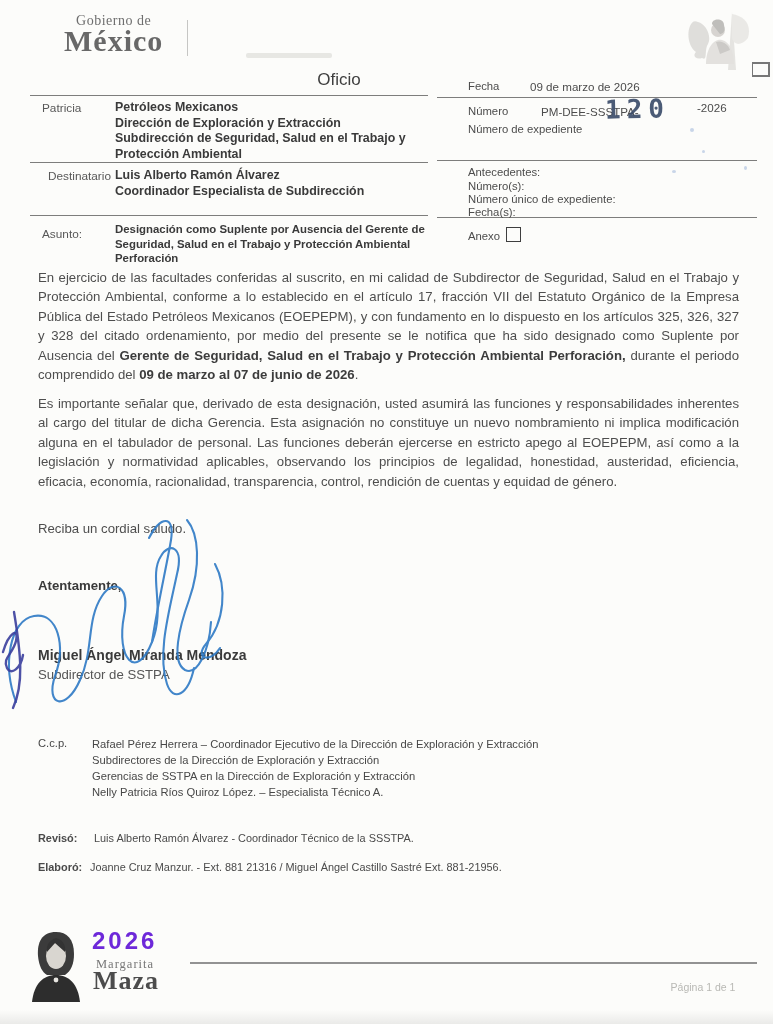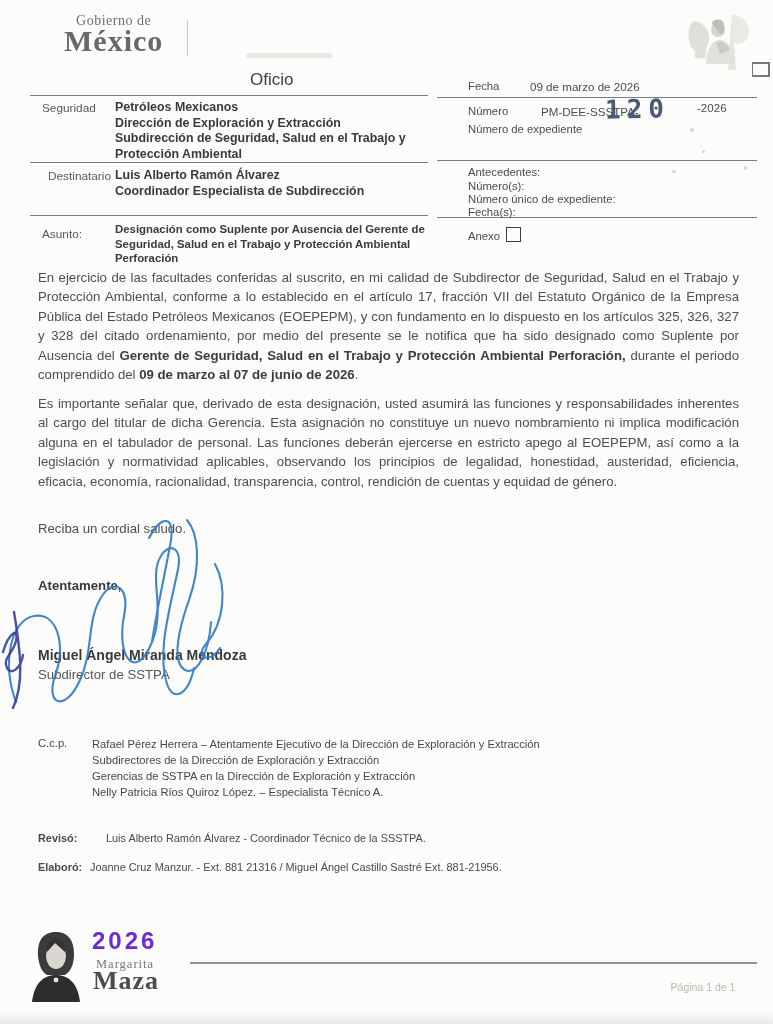--- a/index.html
+++ b/index.html
@@ -10,21 +10,21 @@
   .abs{position:absolute;}
   .hr{position:absolute;height:1.4px;background:#5c5c5c;opacity:.8;}
   
   .gob{left:64px;top:13px;text-align:center;color:#6e6e6e;font-family:"Liberation Serif",serif;}
   .gob-small{font-size:14px;letter-spacing:.5px;}
   .gob-big{font-size:30px;font-weight:bold;margin-top:-5px;letter-spacing:1px;color:#686868;}
   .logo-divider{left:187px;top:20px;width:1px;height:36px;background:#c6c6c4;}
   .pemex{left:201px;top:24px;display:flex;align-items:center;gap:7px;}
   .pemex-text{font-size:20px;font-weight:bold;letter-spacing:3px;color:#a2a2a0;}
   .pemex-tag{position:absolute;left:246px;top:53px;width:86px;height:5px;background:#e7e7e3;border-radius:2px;}
-  .oficio{left:250px;top:70px;width:178px;text-align:left;font-size:17px;color:#3f3f3f;}
+  .oficio{left:250px;top:70px;width:178px;text-align:center;font-size:17px;color:#3f3f3f;}
   .corner-box{left:752px;top:62px;width:15px;height:11px;border:2px solid #777;border-left-width:1px;}
   
   .lbl{font-size:11.8px;color:#585858;}
   .val{font-size:12.4px;font-weight:bold;color:#3a3a3a;line-height:15.6px;}
   .small-lbl{font-size:11.3px;color:#4c4c4c;line-height:13.4px;padding-left:20px;}
   .asunto-val{font-size:11.4px;font-weight:bold;color:#3a3a3a;line-height:14.6px;width:318px;}
   .stamp{font-family:"DejaVu Sans Mono",monospace;font-size:26px;font-weight:bold;
          color:#3d4e6b;letter-spacing:6px;transform:rotate(-1.5deg);opacity:.92;}
   .checkbox{width:13px;height:13px;border:1.7px solid #3e3e3e;background:#fcfcfa;}
   .speck{position:absolute;border-radius:50%;background:rgba(90,130,195,.32);}
@@ -71,21 +71,21 @@
 
   <div class="abs oficio">Oficio</div>
   <div class="abs corner-box"></div>
   <div class="hr" style="left:30px;width:398px;top:95px;"></div>
   <div class="hr" style="left:30px;width:398px;top:162px;"></div>
   <div class="hr" style="left:30px;width:398px;top:215px;"></div>
   <div class="hr" style="left:437px;width:320px;top:97px;"></div>
   <div class="hr" style="left:437px;width:320px;top:160px;"></div>
   <div class="hr" style="left:437px;width:320px;top:217px;"></div>
 
-  <div class="abs lbl" style="left:42px;top:101px;">Seguridad</div>
+  <div class="abs lbl" style="left:42px;top:101px;">Patricia</div>
   <div class="abs val" style="left:115px;top:100px;width:305px;">
     <div>Petróleos Mexicanos</div>
     <div>Dirección de Exploración y Extracción</div>
     <div>Subdirección de Seguridad, Salud en el Trabajo y</div>
     <div>Protección Ambiental</div>
   </div>
   <div class="abs lbl" style="left:42px;top:169px;margin-left:6px;">Destinatario</div>
   <div class="abs val" style="left:115px;top:168px;width:305px;">
     <div>Luis Alberto Ramón Álvarez</div>
     <div>Coordinador Especialista de Subdirección</div>
@@ -130,28 +130,28 @@
       </g>
       <g fill="none" stroke="#3b3f9e" stroke-width="2.4" stroke-linecap="round" opacity=".9">
         <path d="M5 140 C 11 120 21 115 18 129 C 15 142 4 146 9 156 C 13 164 23 156 25 143"></path>
         <path d="M16 100 C 23 142 26 172 15 196"></path>
       </g>
     </svg>
   </div>
 
   <div class="abs ccp-lbl">C.c.p.</div>
   <div class="abs ccp-lines">
-    <div>Rafael Pérez Herrera – Atentamente Ejecutivo de la Dirección de Exploración y Extracción</div>
+    <div>Rafael Pérez Herrera – Coordinador Ejecutivo de la Dirección de Exploración y Extracción</div>
     <div>Subdirectores de la Dirección de Exploración y Extracción</div>
     <div>Gerencias de SSTPA en la Dirección de Exploración y Extracción</div>
     <div>Nelly Patricia Ríos Quiroz López. – Especialista Técnico A.</div>
   </div>
 
   <div class="abs rv-lbl" style="left:38px;top:832px;">Revisó:</div>
-  <div class="abs rv-val" style="left:106px;top:832px;">Luis Alberto Ramón Álvarez - Coordinador Técnico de la SSSTPA.</div>
+  <div class="abs rv-val" style="left:94px;top:832px;">Luis Alberto Ramón Álvarez - Coordinador Técnico de la SSSTPA.</div>
   <div class="abs rv-lbl" style="left:38px;top:861px;">Elaboró:</div>
   <div class="abs rv-val" style="left:90px;top:861px;">Joanne Cruz Manzur. - Ext. 881 21316 / Miguel Ángel Castillo Sastré Ext. 881-21956.</div>
 
   <div class="abs" style="left:28px;top:928px;">
     <svg width="56" height="74" viewBox="0 0 56 74">
       <path d="M28 4 C 14 4 9 14 10 28 C 11 38 14 44 19 47 L 37 47 C 43 43 46 36 46 26 C 46 11 39 4 28 4 Z" fill="#3b3b3b"></path>
       <ellipse cx="28" cy="28" rx="10" ry="13" fill="#d9d6d0"></ellipse>
       <path d="M28 10 C 21 12 18 18 19 24 L 27 15 L 37 24 C 38 17 35 12 28 10 Z" fill="#333"></path>
       <path d="M4 74 C 6 56 15 47 28 47 C 41 47 50 56 52 74 Z" fill="#2d2d2d"></path>
       <circle cx="28" cy="52" r="2.4" fill="#e8e6e2"></circle>

